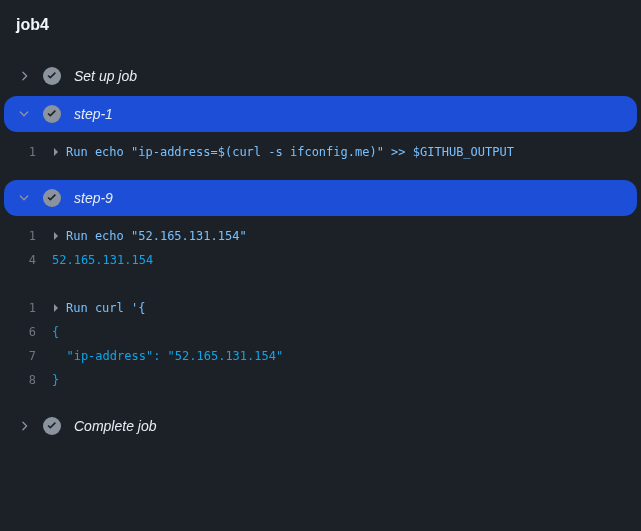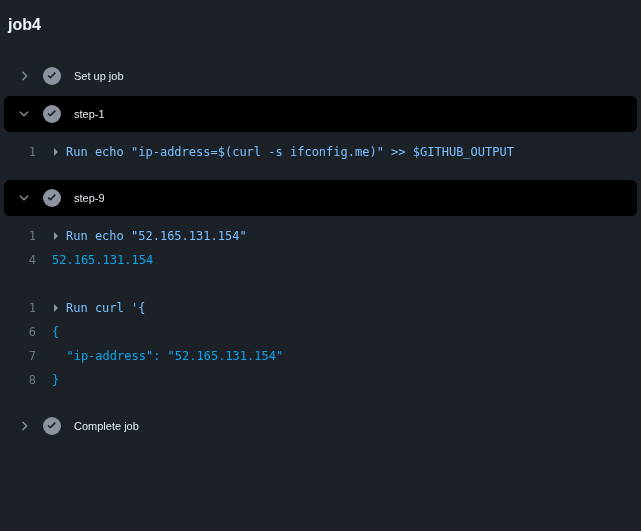--- a/index.html
+++ b/index.html
@@ -10,21 +10,21 @@
     body {
       background: #1c2128;
       color: #c9d1d9;
       font-family: -apple-system, BlinkMacSystemFont, "Segoe UI", Helvetica, Arial, sans-serif;
       font-size: 14px;
       width: 641px;
       height: 531px;
       overflow: hidden;
     }
     .header {
-      padding: 16px 16px 20px 8px;
+      padding: 16px 16px 20px 16px;
     }
     .job-title {
       color: #f0f6fc;
       font-size: 16px;
       font-weight: 600;
       margin-bottom: 4px;
     }
     .job-status {
       color: #8b949e;
       font-size: 12px;
@@ -36,21 +36,22 @@
       margin-bottom: 2px;
     }
     .step-header {
       display: flex;
       align-items: center;
       padding: 8px 12px;
       cursor: pointer;
       border-radius: 6px;
     }
     .step-header.expanded {
-      background: #000000;
+      background: #1d4ed8;
+      border-radius: 13px;
     }
     .chevron {
       width: 16px;
       height: 16px;
       display: flex;
       align-items: center;
       justify-content: center;
       color: #8b949e;
       margin-right: 10px;
       flex-shrink: 0;
@@ -67,21 +68,22 @@
       justify-content: center;
       margin-right: 12px;
       flex-shrink: 0;
     }
     .status-icon svg {
       width: 18px;
       height: 18px;
     }
     .step-name {
       color: #e6edf3;
-      font-size: 11px;
+      font-size: 14px;
+      font-style: italic;
     }
     .log-output {
       padding: 8px 0 14px 0;
       font-family: ui-monospace, SFMono-Regular, "SF Mono", Menlo, Consolas, monospace;
       font-size: 12px;
     }
     .log-line {
       display: flex;
       padding: 2px 0;
       line-height: 20px;

